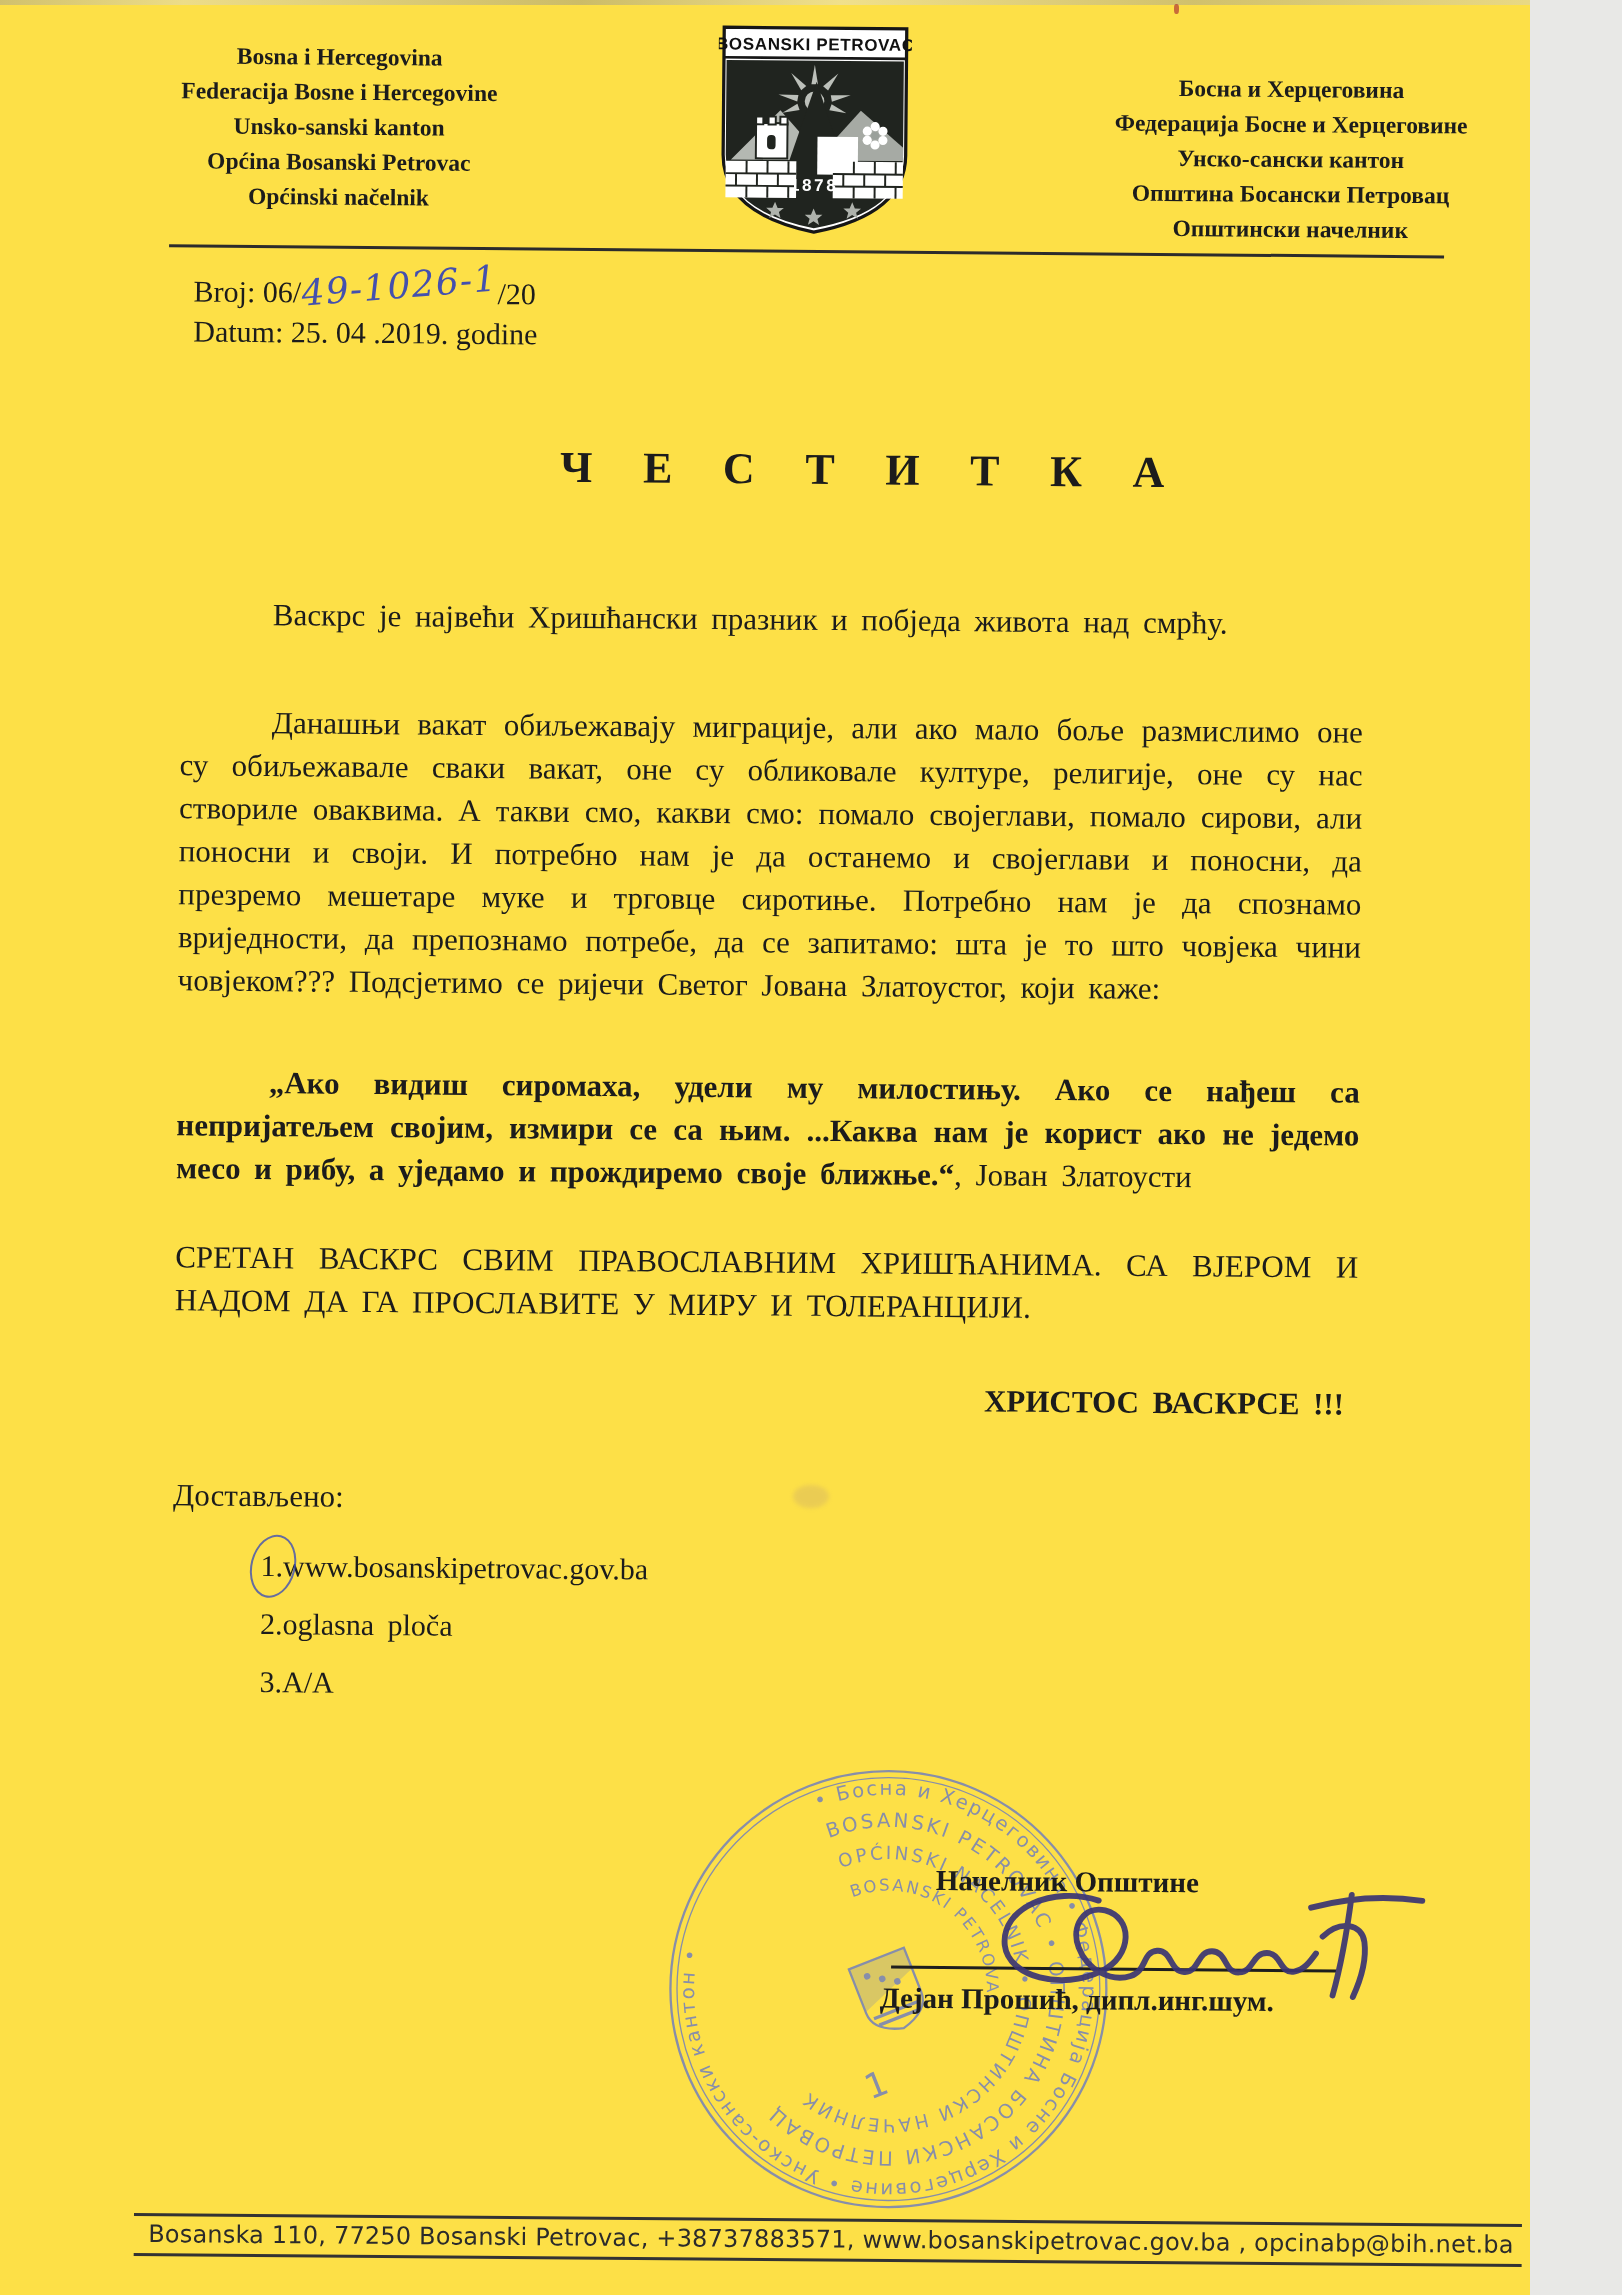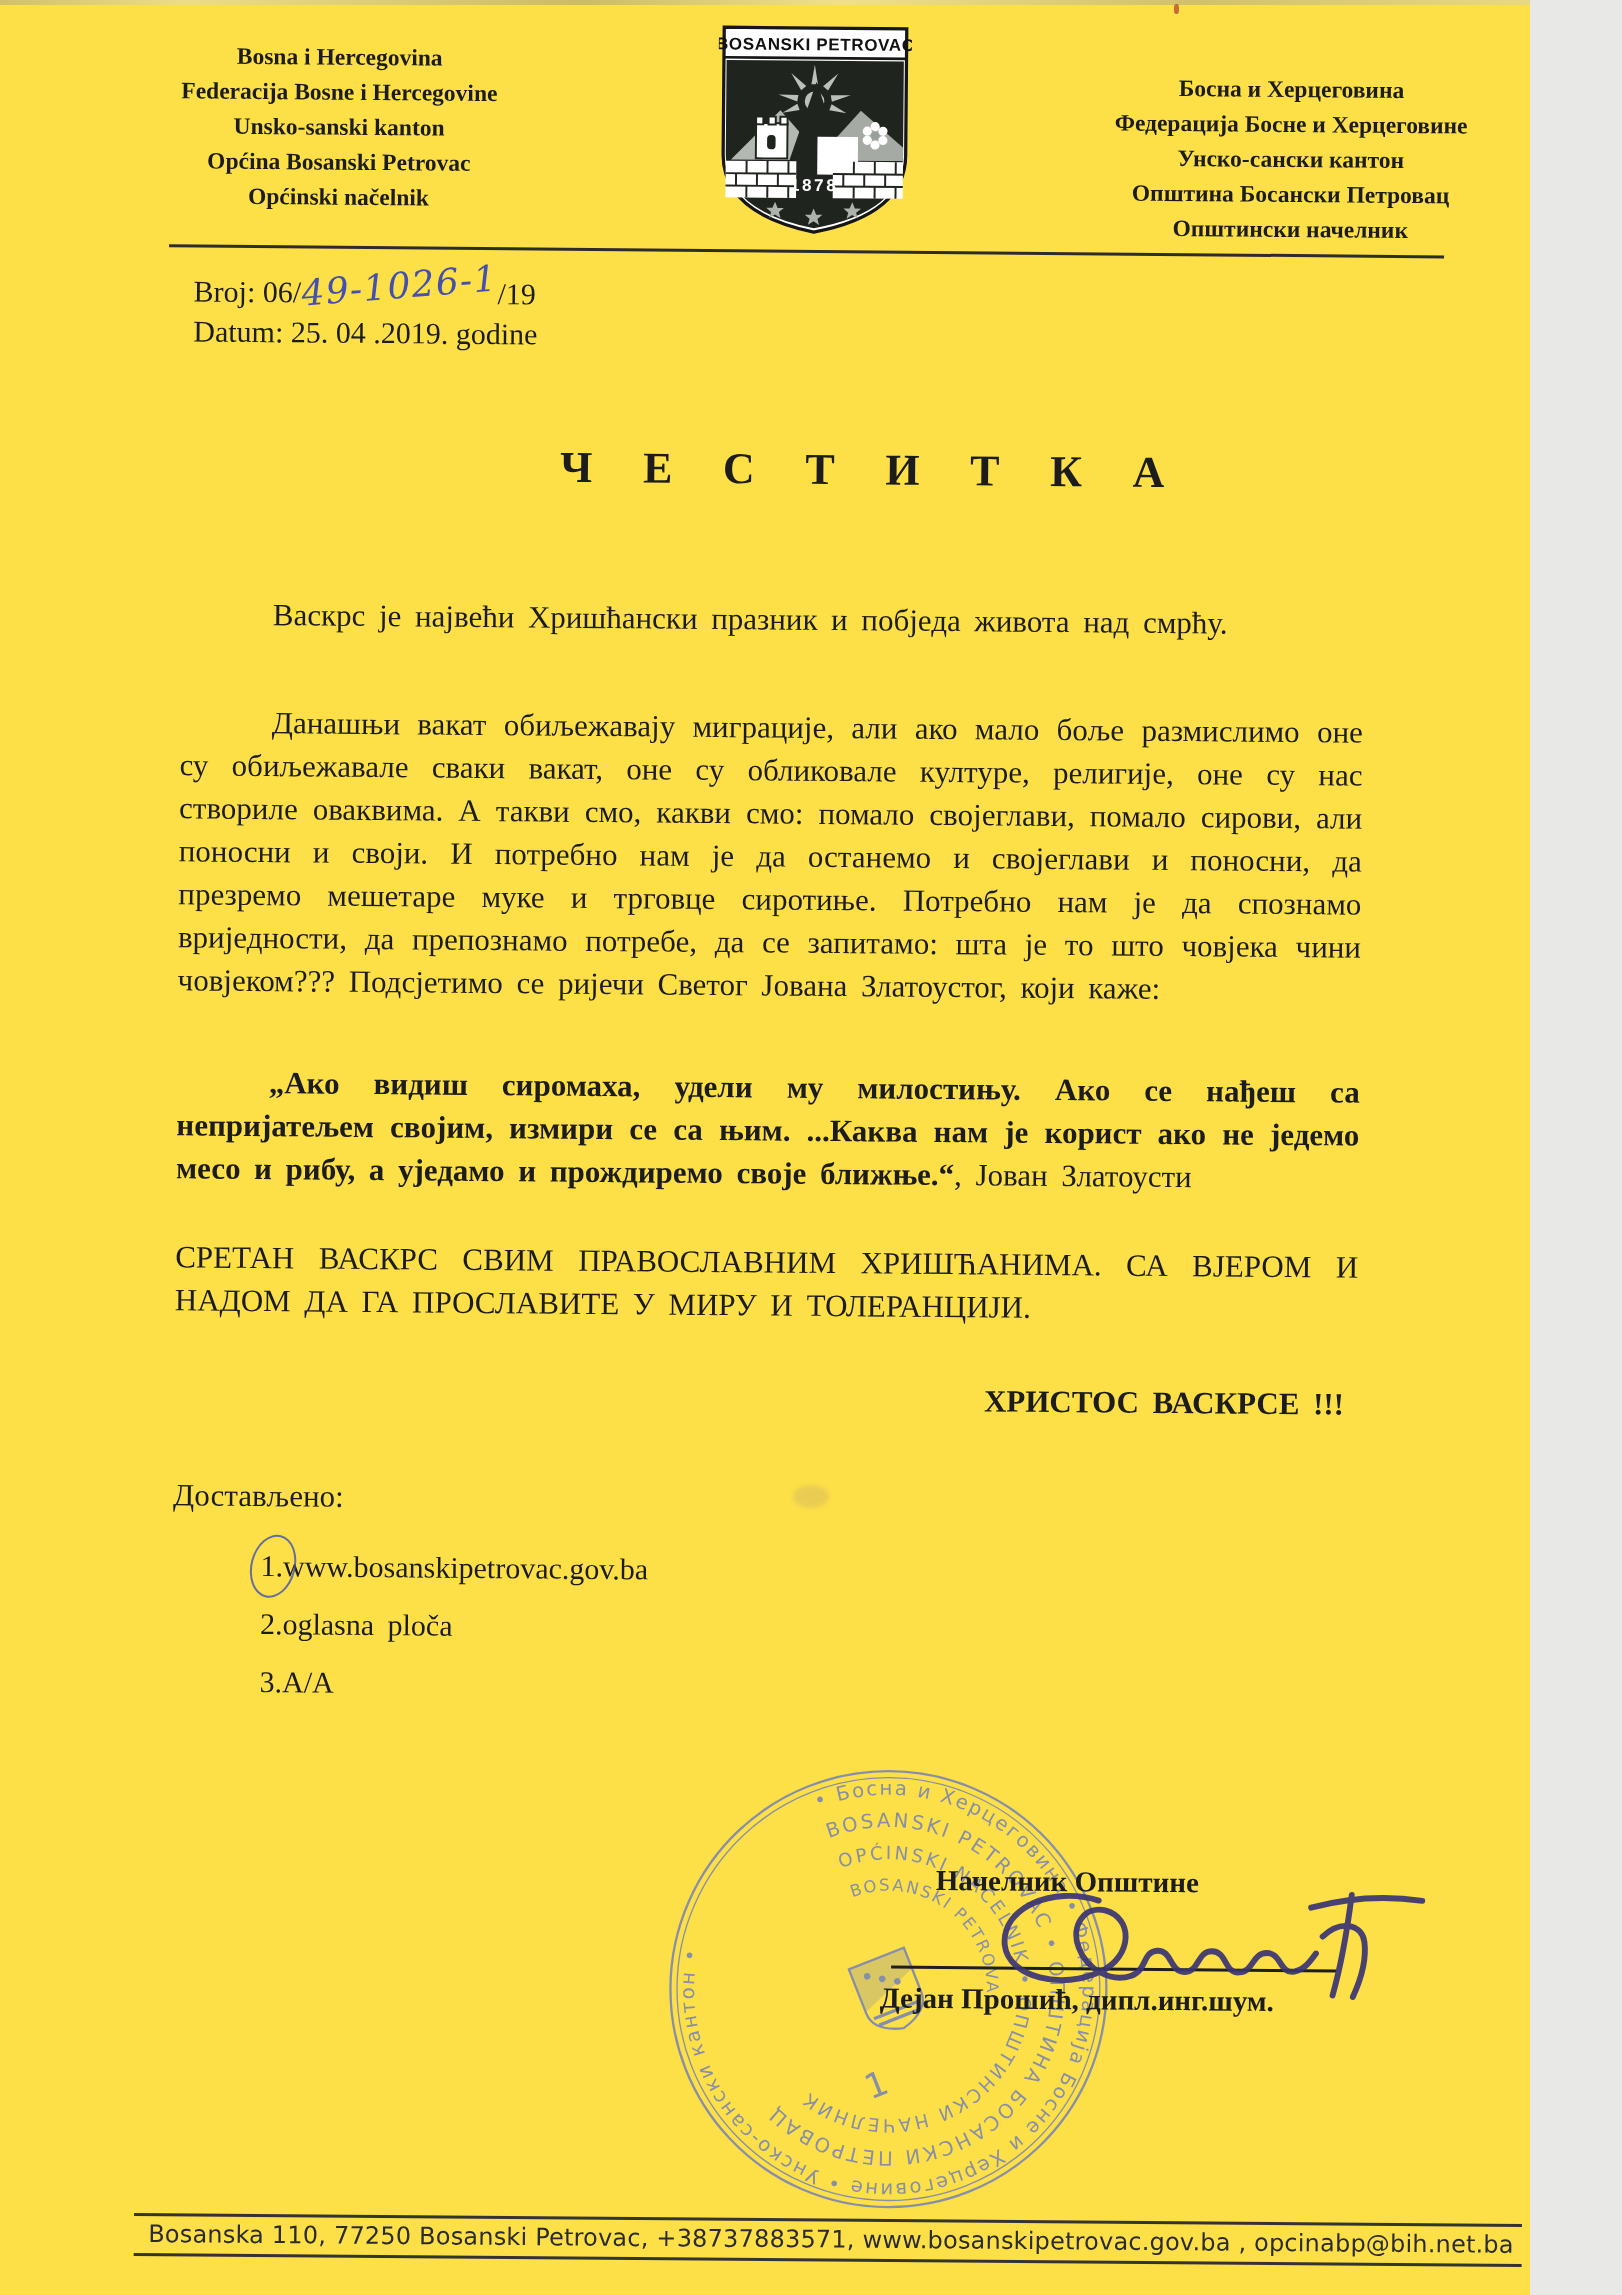--- a/index.html
+++ b/index.html
@@ -162,21 +162,21 @@
       <div>Босна и Херцеговина</div>
       <div>Федерација Босне и Херцеговине</div>
       <div>Унско-сански кантон</div>
       <div>Општина Босански Петровац</div>
       <div>Општински начелник</div>
     </div>
 
     <div class="rule"></div>
 
     <div class="broj">
-      <span>Broj: 06/</span><span class="hand">49-1026-1</span><span>/19</span>
+      <span>Broj: 06/</span><span class="hand">49-1026-1</span><span>/20</span>
     </div>
     <div class="datum">Datum: 25. 04 .2019. godine</div>
 
     <div class="doc-title">Ч Е С Т И Т К А</div>
 
     <div class="flow">
       <p class="indent p1">Васкрс је највећи  Хришћански празник и побједа живота над смрћу.</p>
       <p class="indent p2">Данашњи вакат обиљежавају миграције, али ако мало боље размислимо оне су обиљежавале сваки вакат, оне су обликовале културе, религије, оне су нас створиле оваквима. А такви смо, какви смо: помало својеглави, помало сирови, али поносни и  своји. И потребно нам је  да останемо и својеглави и поносни, да презремо мешетаре муке и трговце сиротиње. Потребно нам је да спознамо вриједности, да препознамо потребе, да се запитамо: шта је то што човјека чини човјеком??? Подсјетимо се ријечи Светог Јована Златоустог, који каже:</p>
       <p class="indent quote"><span>„Ако видиш сиромаха, удели му милостињу. Ако се нађеш са непријатељем својим, измири се са њим. ...Каква нам је корист ако не једемо месо и рибу, а уједамо и прождиремо своје ближње.“</span><span class="attrib">, Јован Златоусти</span></p>
       <p class="p4">СРЕТАН ВАСКРС СВИМ ПРАВОСЛАВНИМ ХРИШЋАНИМА. СА ВЈЕРОМ И НАДОМ  ДА ГА ПРОСЛАВИТЕ У МИРУ И ТОЛЕРАНЦИЈИ.</p>

